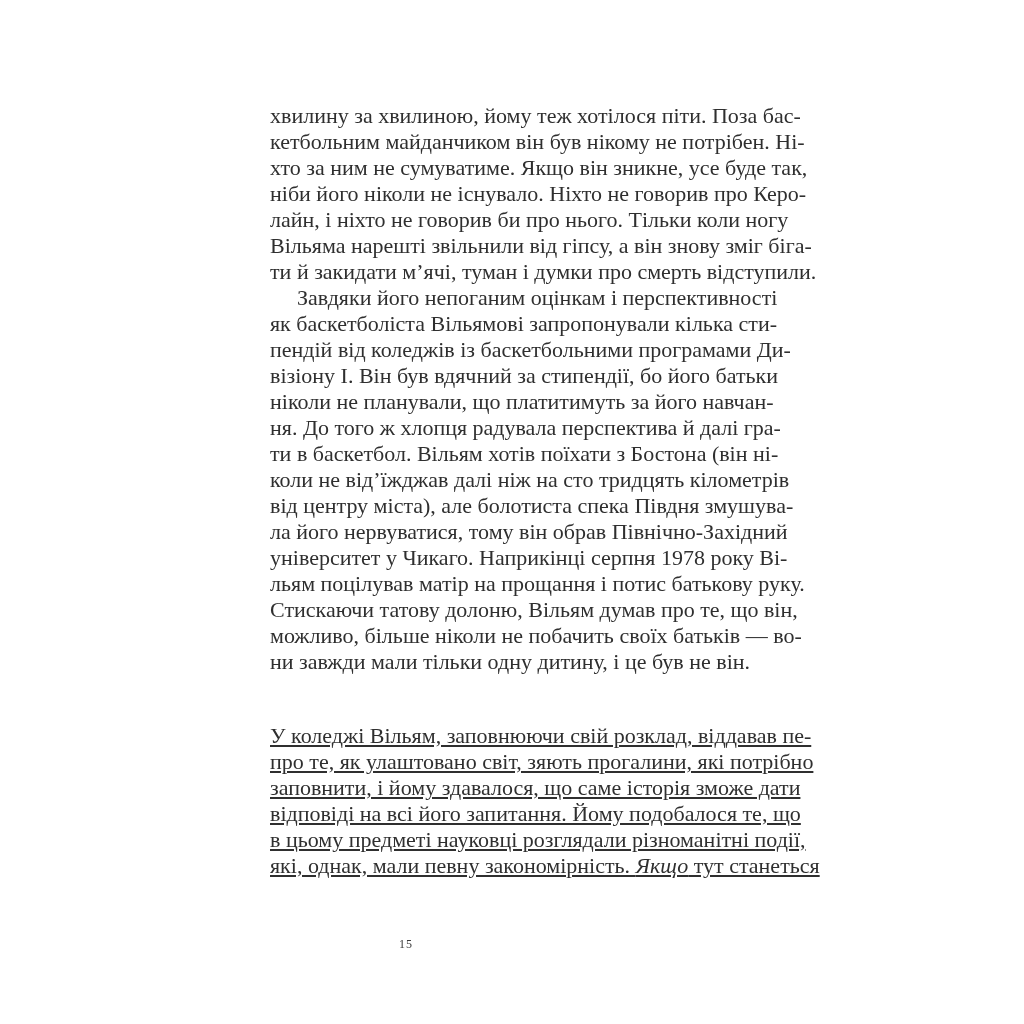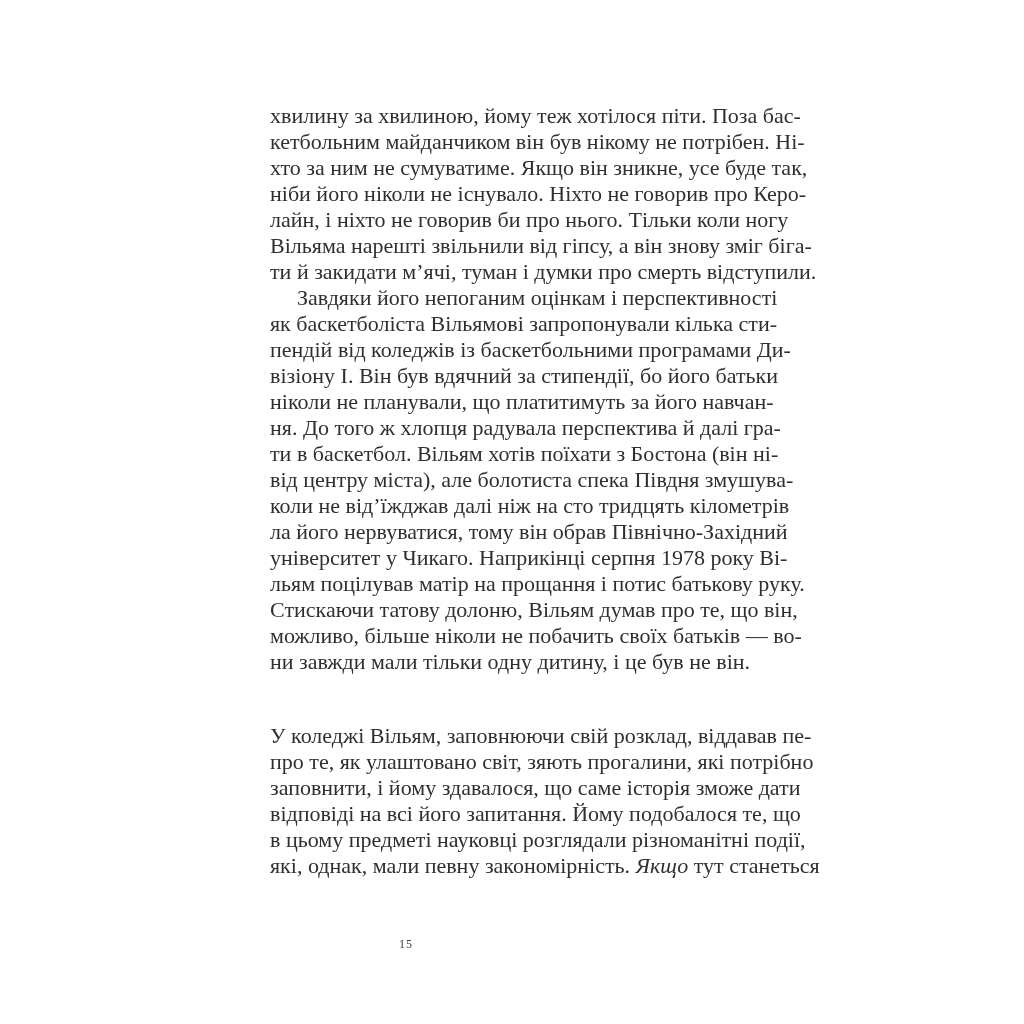--- a/index.html
+++ b/index.html
@@ -36,21 +36,21 @@
     text-align: justify;
     text-align-last: justify;
   }
   .line.last {
     text-align-last: left;
   }
   .line.indent {
     padding-left: 27px;
   }
   .section-1 { top: 103px; }
-  .section-2 { top: 723px; }
+  .section-2 { top: 723px; text-decoration: underline; }
   em { font-style: italic; }
   .page-number {
     position: absolute;
     top: 937px;
     left: 0;
     width: 812px;
     text-align: center;
     font-family: "Liberation Serif", "DejaVu Serif", serif;
     font-size: 12px;
     color: #3a3a3a;
@@ -73,22 +73,22 @@
       <span class="line">ти й закидати м’ячі, туман і думки про смерть відступили.</span>
     </div>
     <div>
       <span class="line indent">Завдяки його непоганим оцінкам і перспективності</span>
       <span class="line">як баскетболіста Вільямові запропонували кілька сти-</span>
       <span class="line">пендій від коледжів із баскетбольними програмами Ди-</span>
       <span class="line">візіону І. Він був вдячний за стипендії, бо його батьки</span>
       <span class="line">ніколи не планували, що платитимуть за його навчан-</span>
       <span class="line">ня. До того ж хлопця радувала перспектива й далі гра-</span>
       <span class="line">ти в баскетбол. Вільям хотів поїхати з Бостона (він ні-</span>
+      <span class="line">коли не від’їжджав далі ніж на сто тридцять кілометрів</span>
       <span class="line">від центру міста), але болотиста спека Півдня змушува-</span>
-      <span class="line">коли не від’їжджав далі ніж на сто тридцять кілометрів</span>
       <span class="line">ла його нервуватися, тому він обрав Північно-Західний</span>
       <span class="line">університет у Чикаго. Наприкінці серпня 1978 року Ві-</span>
       <span class="line">льям поцілував матір на прощання і потис батькову руку.</span>
       <span class="line">Стискаючи татову долоню, Вільям думав про те, що він,</span>
       <span class="line">можливо, більше ніколи не побачить своїх батьків — во-</span>
       <span class="line last">ни завжди мали тільки одну дитину, і це був не він.</span>
     </div>
   </div>
 
   <div class="text-block section-2">

